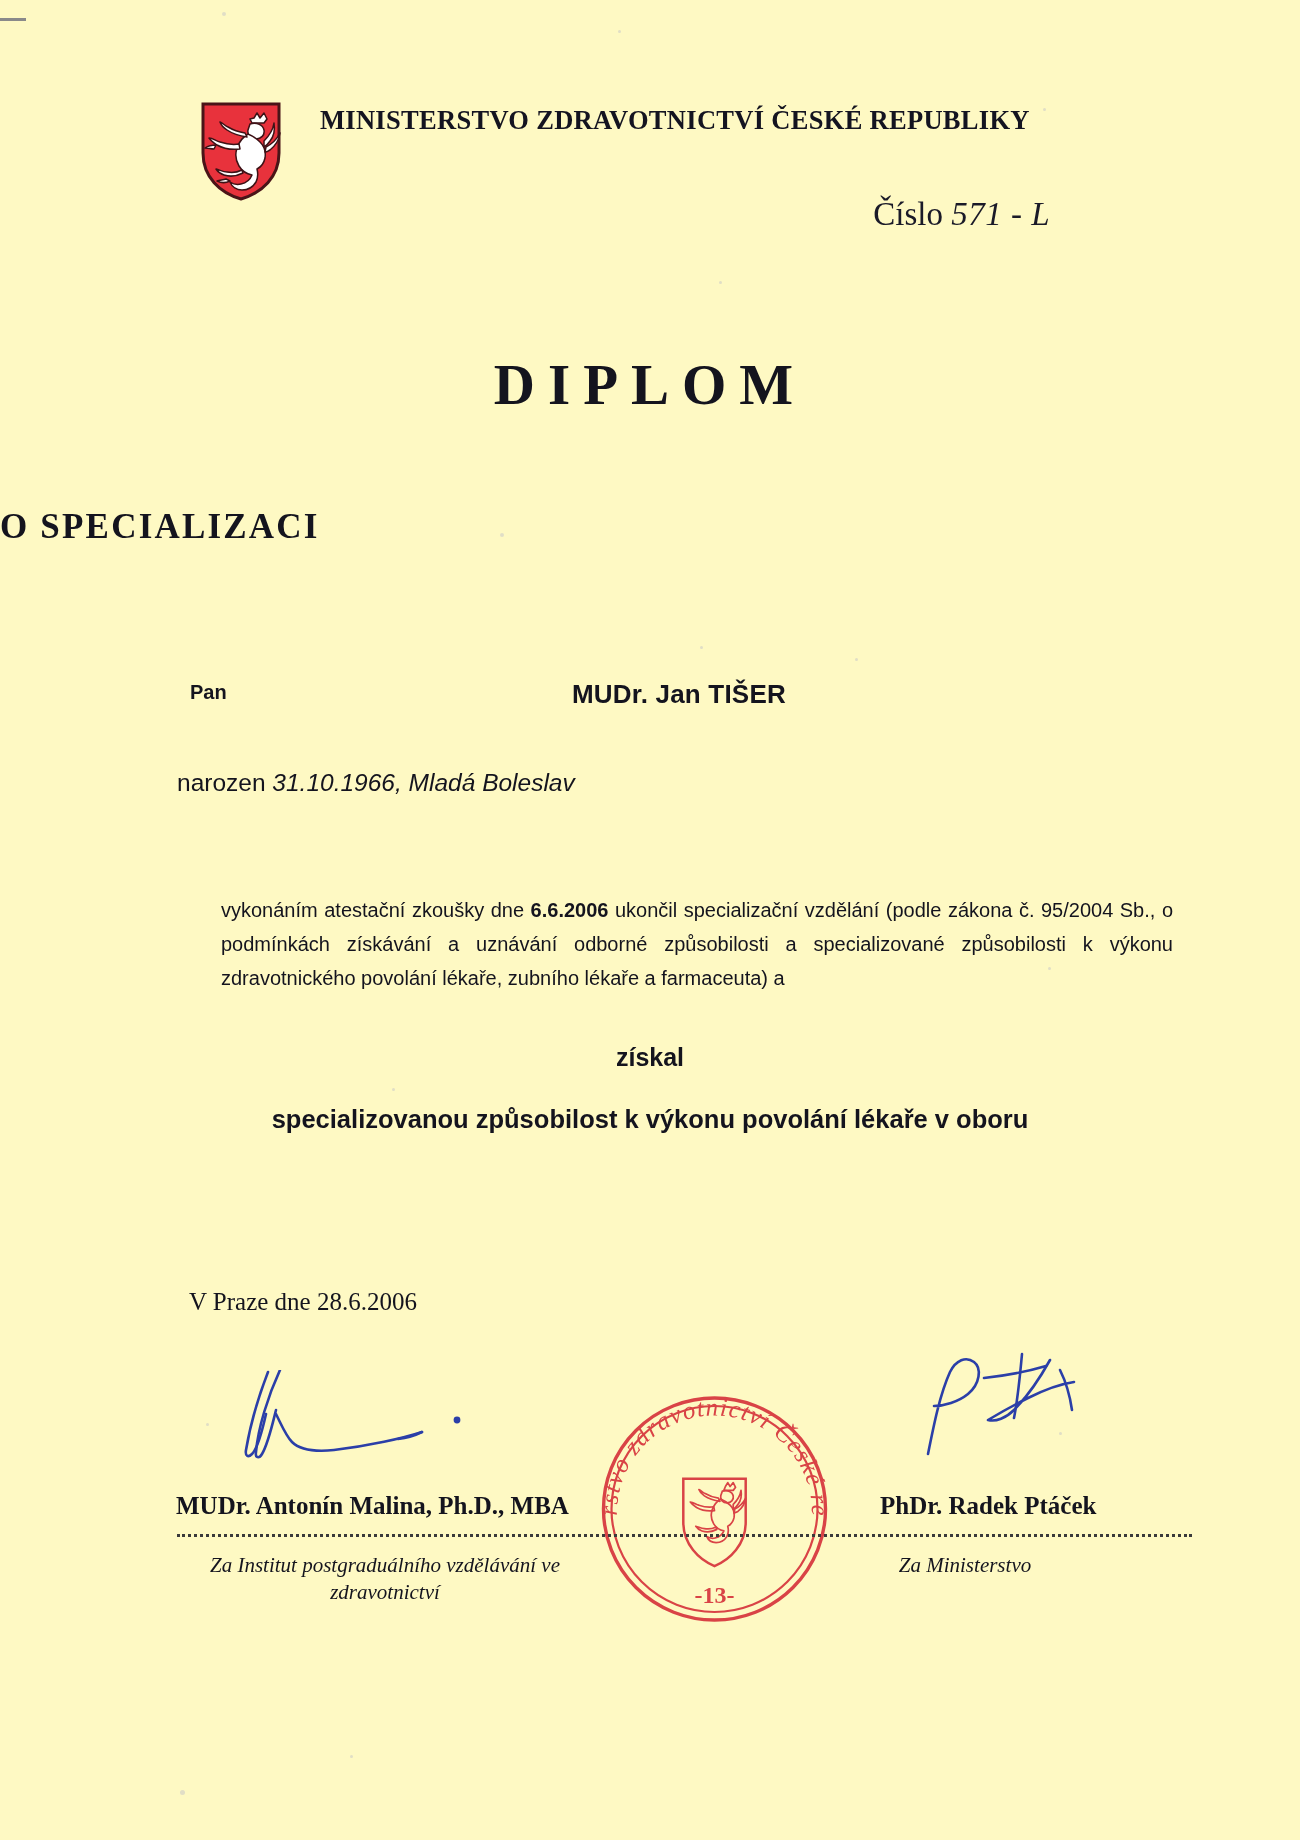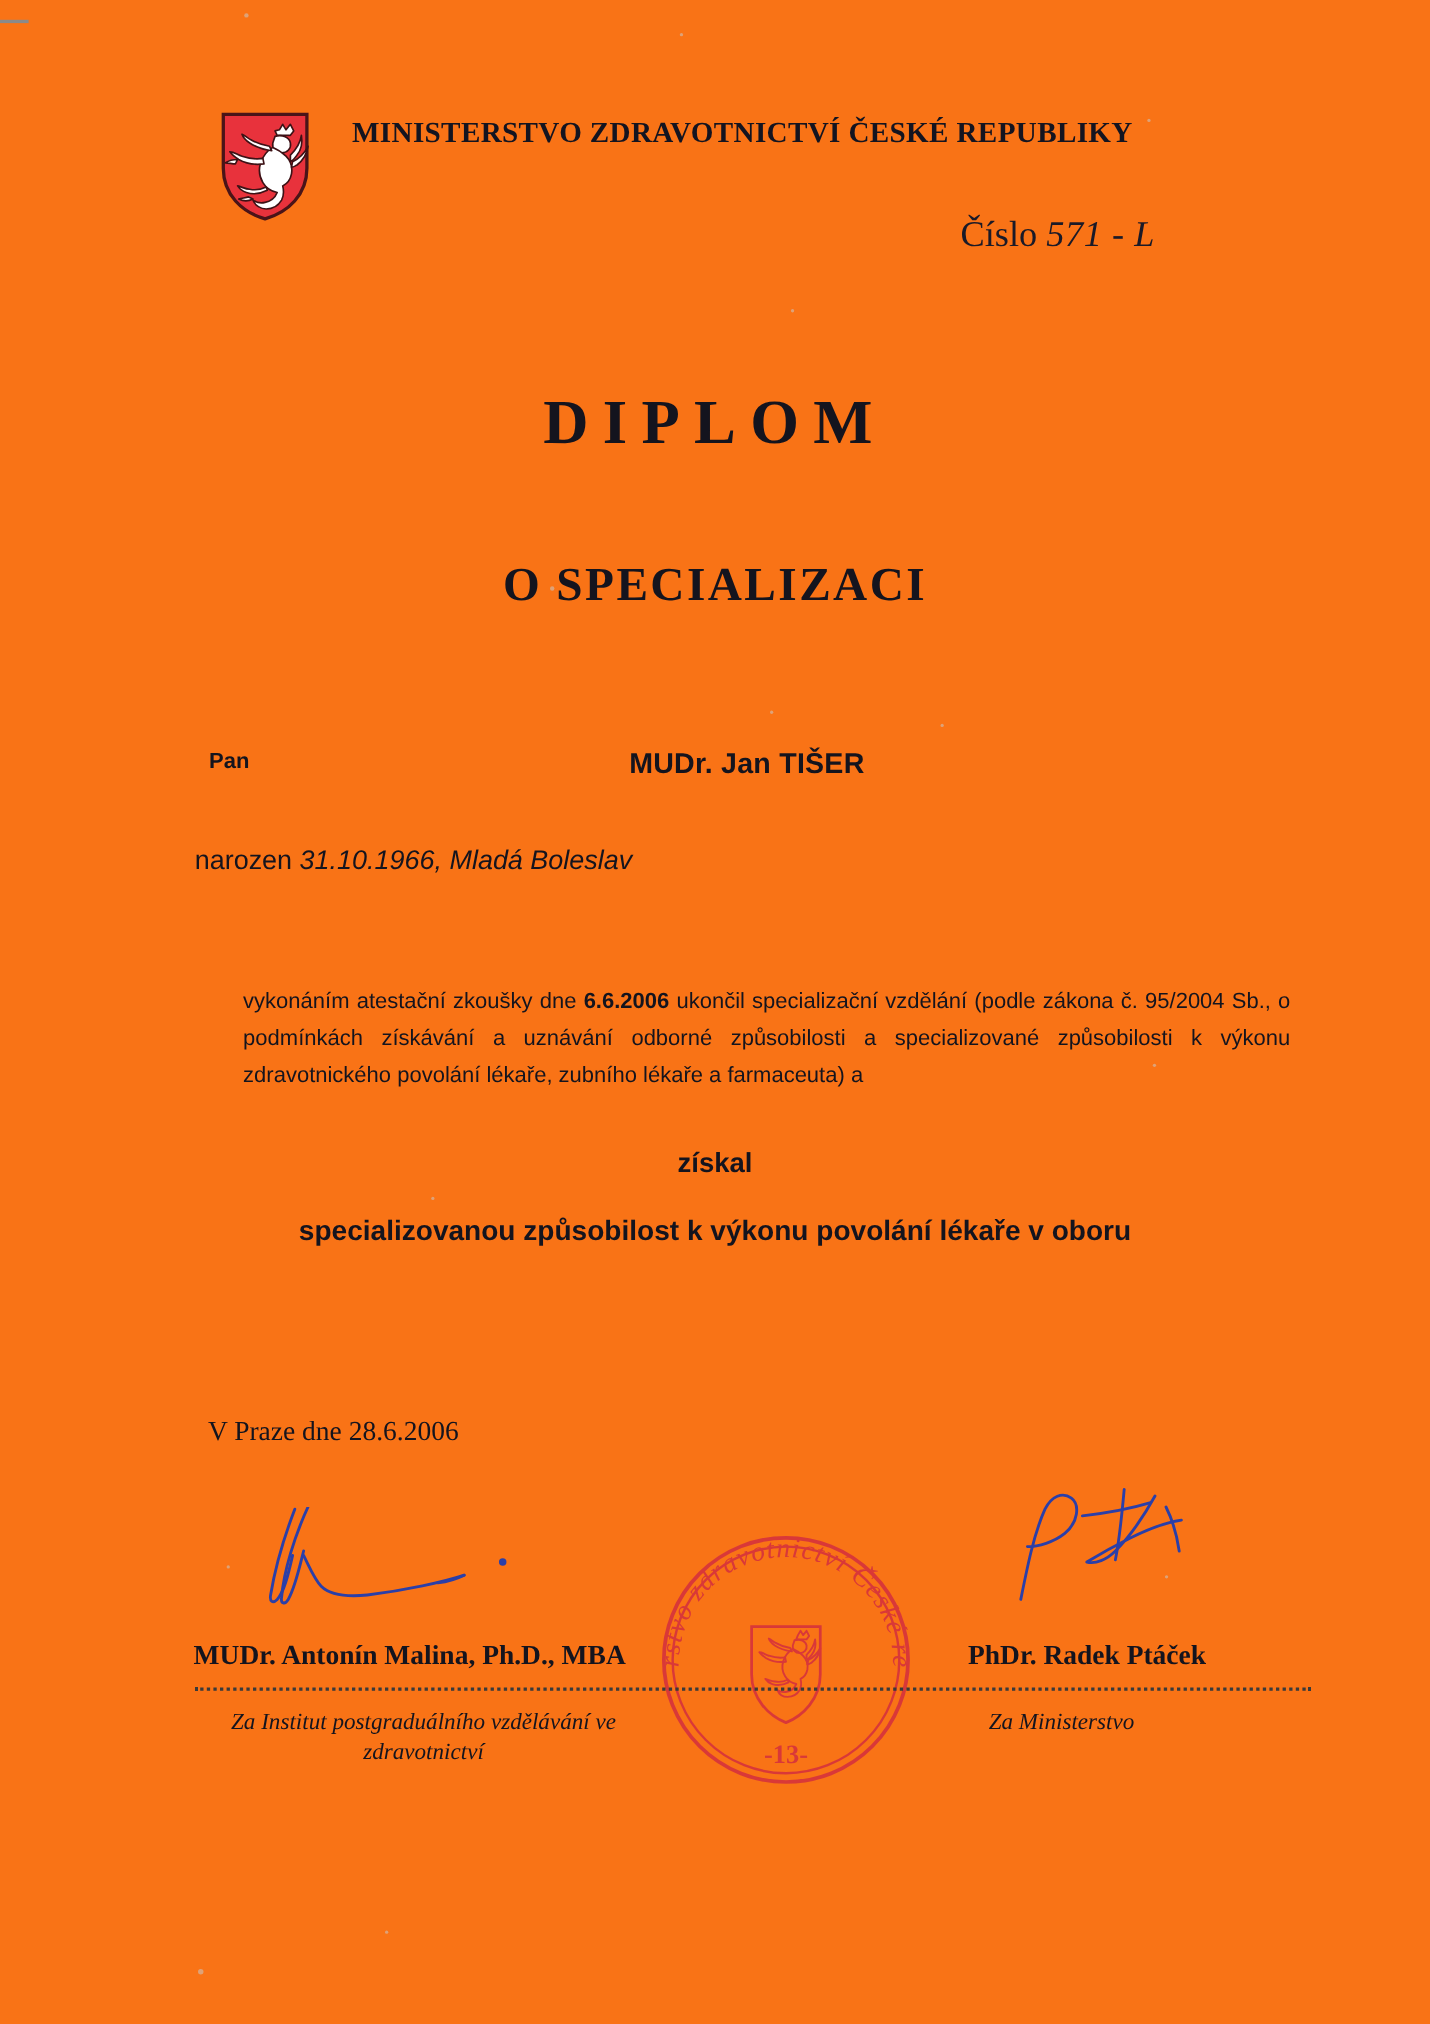--- a/index.html
+++ b/index.html
@@ -7,21 +7,21 @@
     padding: 0;
     background: #ffffff;
   }
   body {
     font-family: "Liberation Serif", serif;
   }
   .page {
     position: relative;
     width: 1300px;
     height: 1840px;
-    background: #f97316;
+    background: #fef9c3;
     overflow: hidden;
   }
 
   
   .speck {
     position: absolute;
     background: #c9c9c9;
     border-radius: 50%;
     opacity: .55;
   }
@@ -81,23 +81,23 @@
     font-size: 57px;
     font-weight: bold;
     letter-spacing: 13px;
     color: #14141e;
   }
   .ospecializaci {
     position: absolute;
     left: 0;
     right: 0;
     top: 507px;
-    text-align: center;
-    font-family: "Liberation Serif", serif;
-    font-size: 43px;
+    text-align: left;
+    font-family: "Liberation Serif", serif;
+    font-size: 35px;
     font-weight: bold;
     letter-spacing: 2.2px;
     color: #14141e;
   }
 
   
   .salutation {
     position: absolute;
     left: 190px;
     top: 681px;

